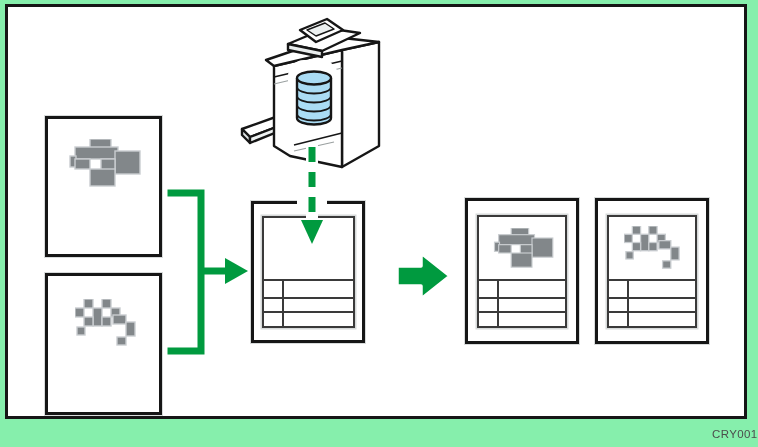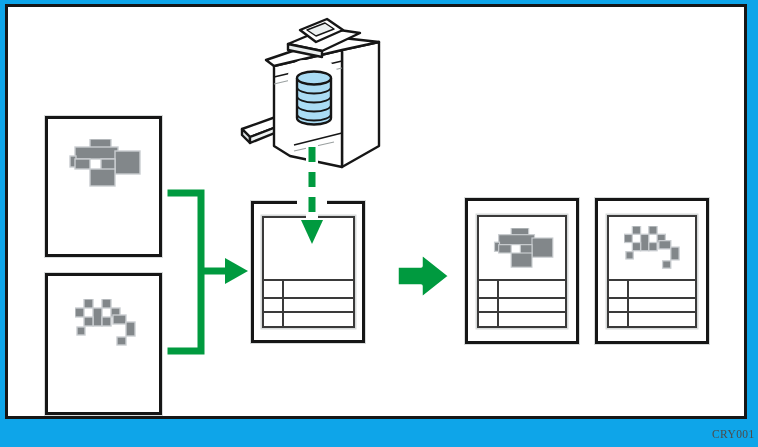--- a/index.html
+++ b/index.html
@@ -7,22 +7,22 @@
     --line:#3a3a3a;
     --green:#009a3f;
     --pixel:#82878a;
     --blue:#aadcf4;
     --shade:#e9eded;
     --code:#4c4c4c;
   }
   *{margin:0;padding:0;box-sizing:border-box;}
   html,body{background:#fff;}
   .stage{
-    position:relative;width:758px;height:447px;background:#0ea5e9;overflow:hidden;
-    font-family:Liberation Serif, serif;
+    position:relative;width:758px;height:447px;background:#86efac;overflow:hidden;
+    font-family:Liberation Sans, sans-serif;
   }
   .frame{
     position:absolute;left:5px;top:4px;width:742px;height:415px;
     border:3px solid var(--ink);background:#fff;
   }
   .abs{position:absolute;}
   
   .doc{
     position:absolute;background:#fff;border:3px solid var(--ink);
     box-shadow:0 0 0 1px #d8dbdb;

